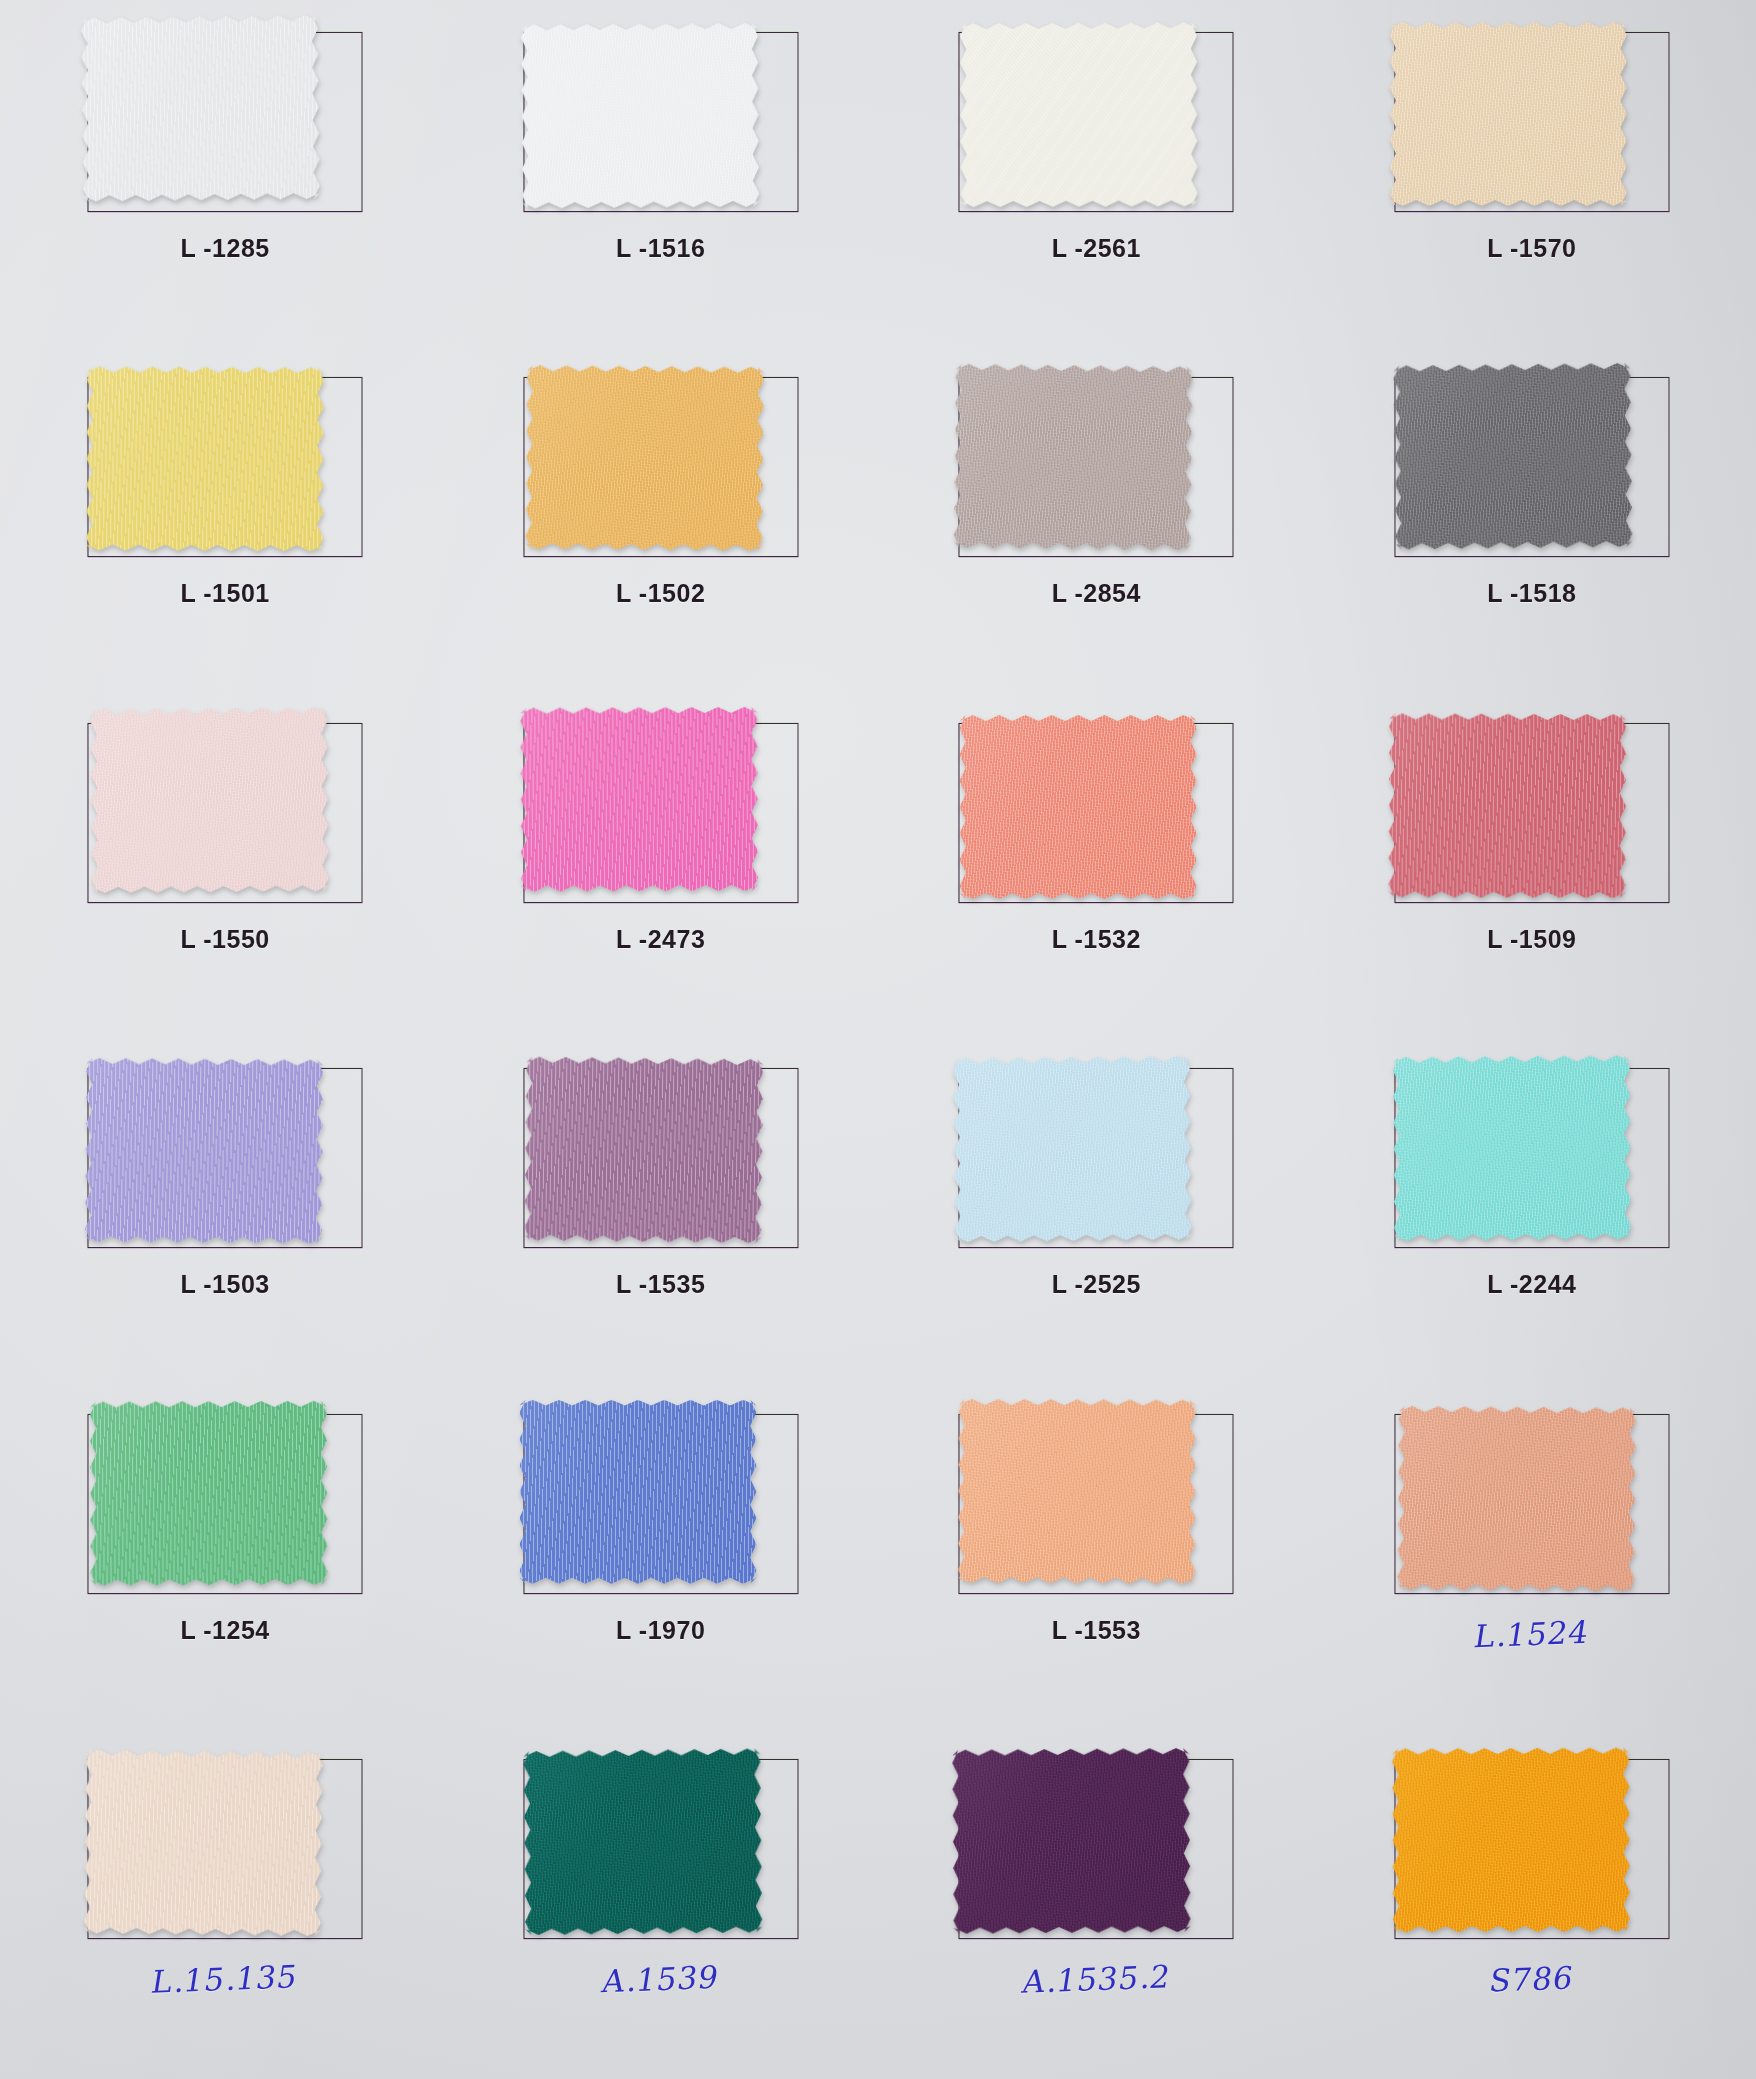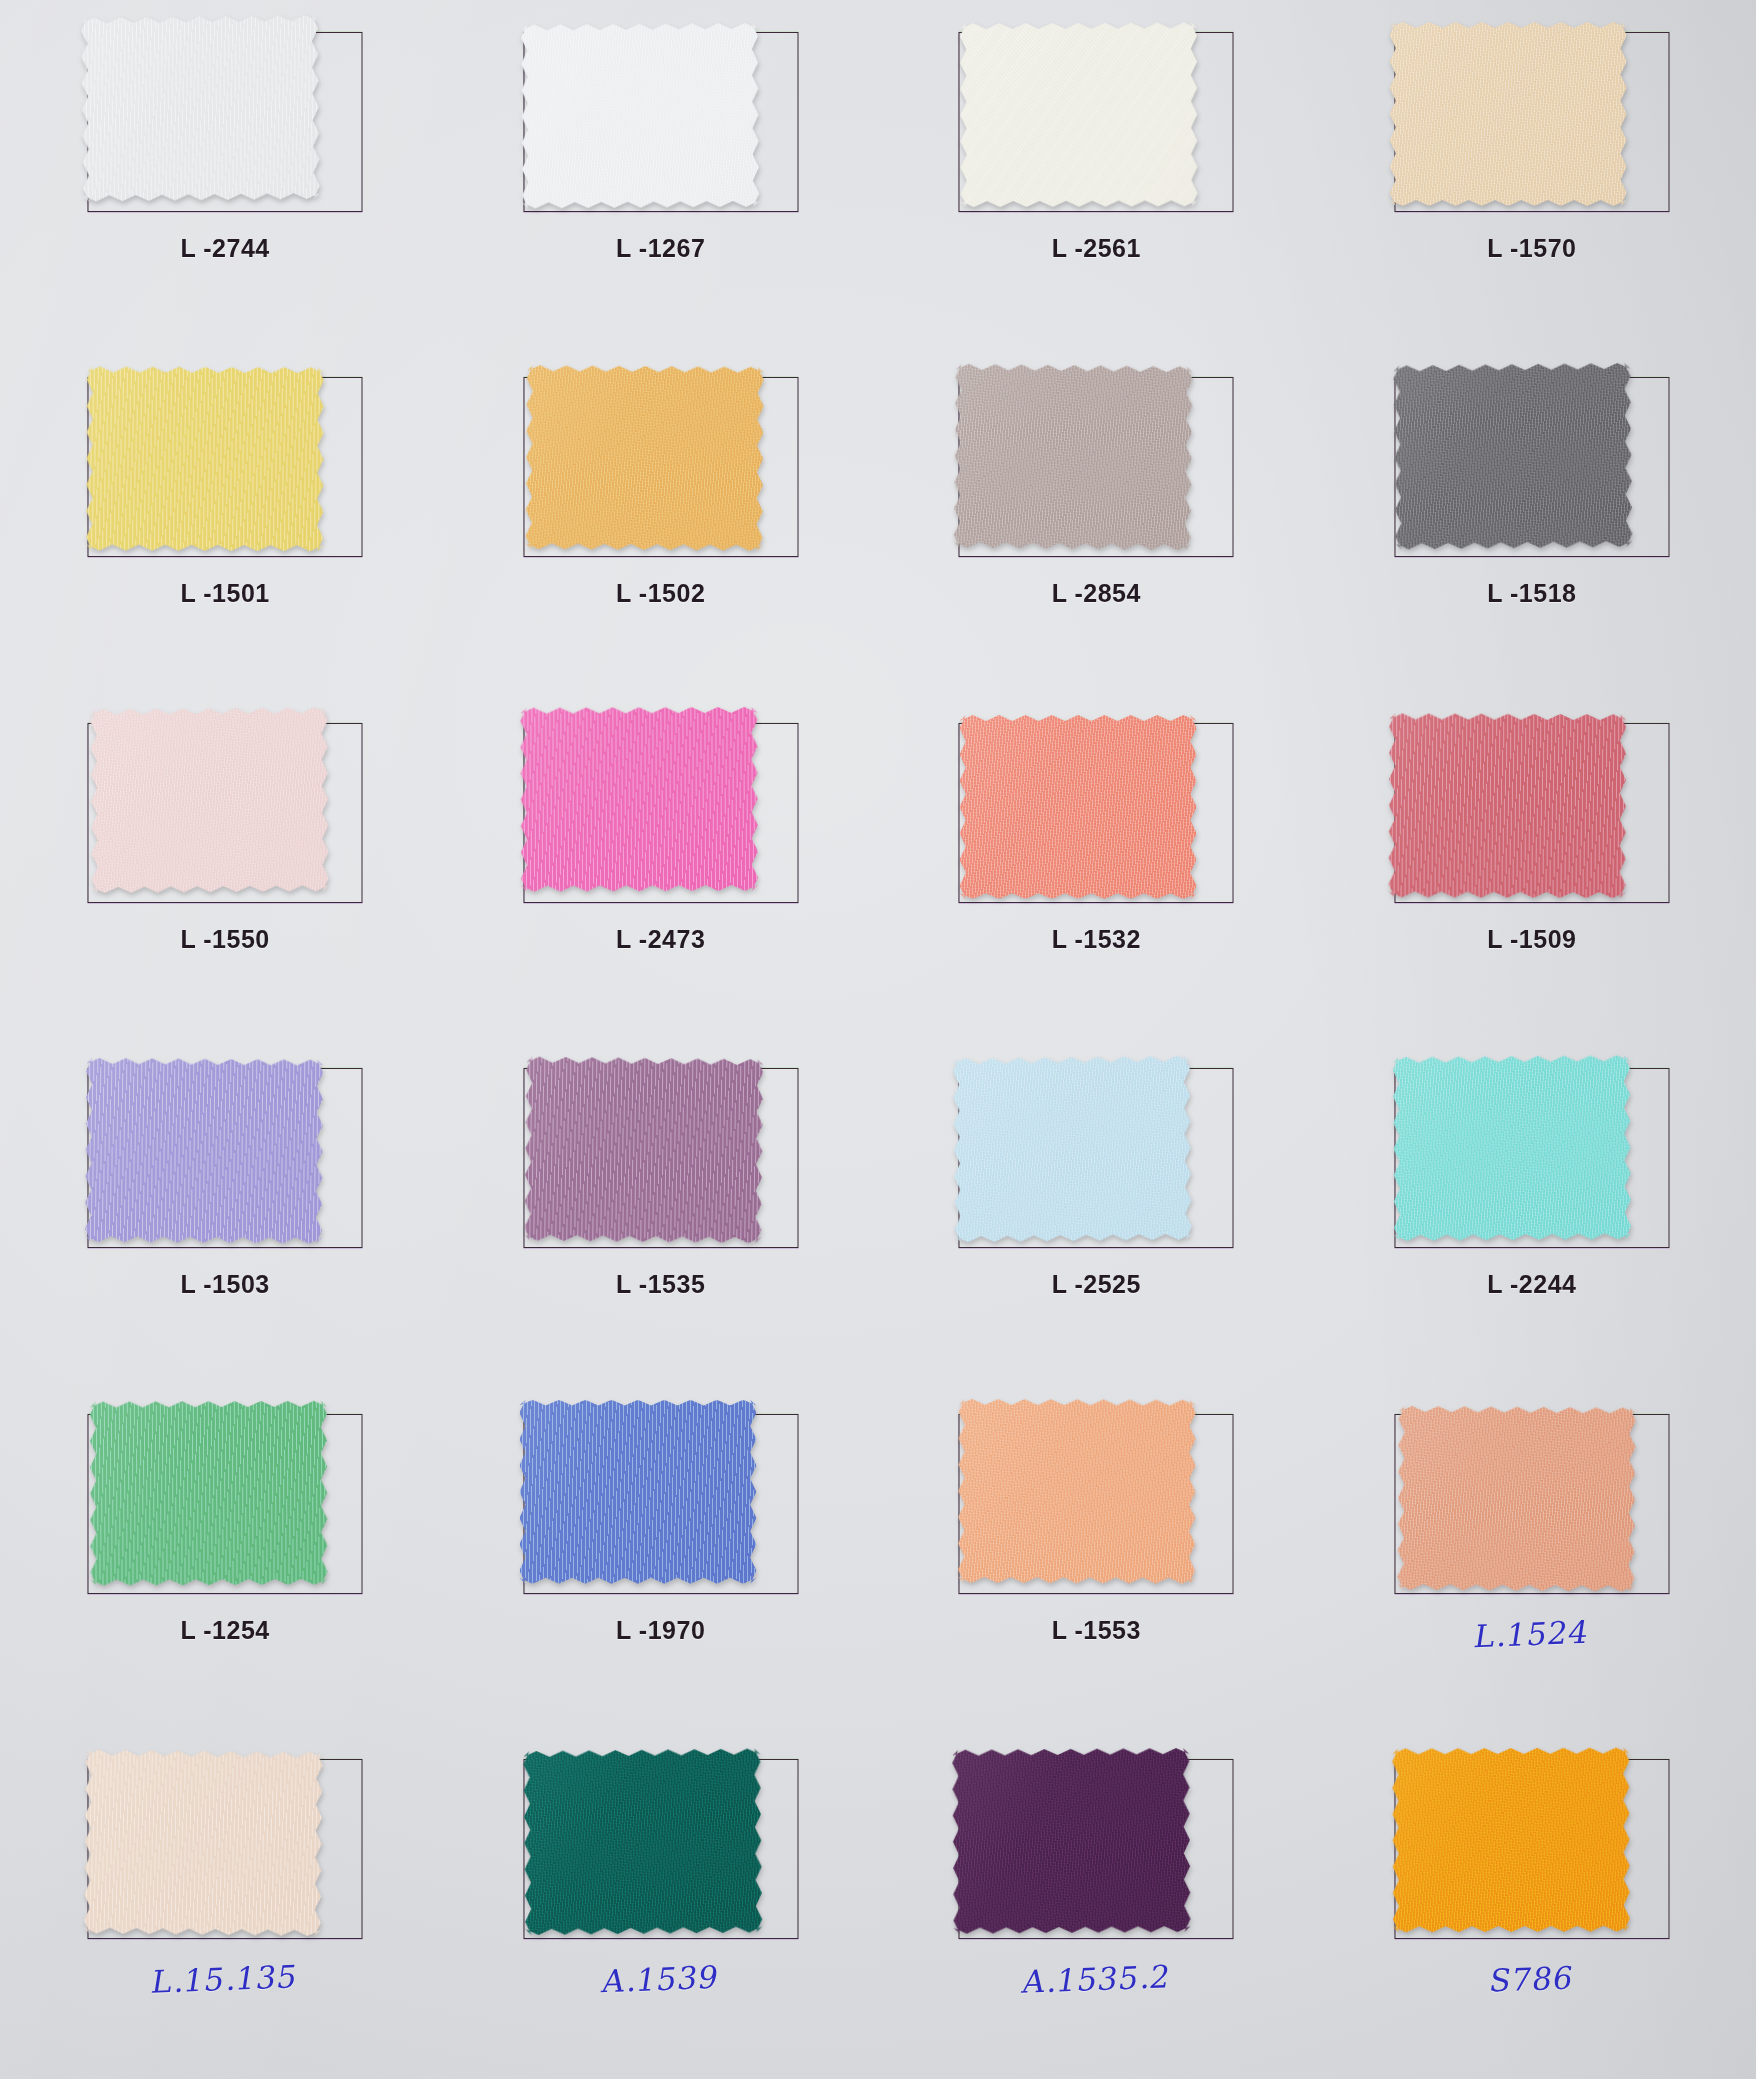--- a/index.html
+++ b/index.html
@@ -127,31 +127,31 @@
 
 <div class="grid" id="grid">
     <div class="cell">
       <div class="frame"></div>
       <div class="swatchWrap" style="transform: translateX(-50%) translateX(-20px) translate(-4.6px, -3.7px) rotate(-0.66deg);">
         <div class="swatch" style="background: rgb(233, 234, 236); clip-path: polygon(0% 3.2%, 5.56% 0%, 11.11% 3.2%, 16.67% 0%, 22.22% 3.2%, 27.78% 0%, 33.33% 3.2%, 38.89% 0%, 44.44% 3.2%, 50% 0%, 55.56% 3.2%, 61.11% 0%, 66.67% 3.2%, 72.22% 0%, 77.78% 3.2%, 83.33% 0%, 88.89% 3.2%, 94.44% 0%, 100% 3.2%, 97.38% 0%, 100% 7.14%, 97.38% 14.29%, 100% 21.43%, 97.38% 28.57%, 100% 35.71%, 97.38% 42.86%, 100% 50%, 97.38% 57.14%, 100% 64.29%, 97.38% 71.43%, 100% 78.57%, 97.38% 85.71%, 100% 92.86%, 97.38% 100%, 100% 96.8%, 94.44% 100%, 88.89% 96.8%, 83.33% 100%, 77.78% 96.8%, 72.22% 100%, 66.67% 96.8%, 61.11% 100%, 55.56% 96.8%, 50% 100%, 44.44% 96.8%, 38.89% 100%, 33.33% 96.8%, 27.78% 100%, 22.22% 96.8%, 16.67% 100%, 11.11% 96.8%, 5.56% 100%, 0% 96.8%, 2.62% 100%, 0% 92.86%, 2.62% 85.71%, 0% 78.57%, 2.62% 71.43%, 0% 64.29%, 2.62% 57.14%, 0% 50%, 2.62% 42.86%, 0% 35.71%, 2.62% 28.57%, 0% 21.43%, 2.62% 14.29%, 0% 7.14%, 2.62% 0%);">
           <div class="weave" style="background-image: repeating-linear-gradient(92deg, rgba(255, 255, 255, 0.45) 0px, rgba(255, 255, 255, 0.45) 0.9px, rgba(0, 0, 0, 0.1) 0.9px, rgba(0, 0, 0, 0.1) 3.7px);"></div>
           <div class="sheen"></div>
         </div>
       </div>
-      <div class="label">L -2744</div>
+      <div class="label">L -1285</div>
     </div>
     <div class="cell">
       <div class="frame"></div>
       <div class="swatchWrap" style="transform: translateX(-50%) translateX(-20px) translate(-0.9px, 3.7px) rotate(-0.44deg);">
         <div class="swatch" style="background: rgb(238, 240, 241); clip-path: polygon(0% 3.2%, 5.56% 0%, 11.11% 3.2%, 16.67% 0%, 22.22% 3.2%, 27.78% 0%, 33.33% 3.2%, 38.89% 0%, 44.44% 3.2%, 50% 0%, 55.56% 3.2%, 61.11% 0%, 66.67% 3.2%, 72.22% 0%, 77.78% 3.2%, 83.33% 0%, 88.89% 3.2%, 94.44% 0%, 100% 3.2%, 97.38% 0%, 100% 7.14%, 97.38% 14.29%, 100% 21.43%, 97.38% 28.57%, 100% 35.71%, 97.38% 42.86%, 100% 50%, 97.38% 57.14%, 100% 64.29%, 97.38% 71.43%, 100% 78.57%, 97.38% 85.71%, 100% 92.86%, 97.38% 100%, 100% 96.8%, 94.44% 100%, 88.89% 96.8%, 83.33% 100%, 77.78% 96.8%, 72.22% 100%, 66.67% 96.8%, 61.11% 100%, 55.56% 96.8%, 50% 100%, 44.44% 96.8%, 38.89% 100%, 33.33% 96.8%, 27.78% 100%, 22.22% 96.8%, 16.67% 100%, 11.11% 96.8%, 5.56% 100%, 0% 96.8%, 2.62% 100%, 0% 92.86%, 2.62% 85.71%, 0% 78.57%, 2.62% 71.43%, 0% 64.29%, 2.62% 57.14%, 0% 50%, 2.62% 42.86%, 0% 35.71%, 2.62% 28.57%, 0% 21.43%, 2.62% 14.29%, 0% 7.14%, 2.62% 0%);">
           <div class="weave"></div>
           <div class="sheen"></div>
         </div>
       </div>
-      <div class="label">L -1267</div>
+      <div class="label">L -1516</div>
     </div>
     <div class="cell">
       <div class="frame"></div>
       <div class="swatchWrap" style="transform: translateX(-50%) translateX(-20px) translate(2.8px, 2.8px) rotate(-0.22deg);">
         <div class="swatch" style="background: rgb(239, 238, 230); clip-path: polygon(0% 3.2%, 5.56% 0%, 11.11% 3.2%, 16.67% 0%, 22.22% 3.2%, 27.78% 0%, 33.33% 3.2%, 38.89% 0%, 44.44% 3.2%, 50% 0%, 55.56% 3.2%, 61.11% 0%, 66.67% 3.2%, 72.22% 0%, 77.78% 3.2%, 83.33% 0%, 88.89% 3.2%, 94.44% 0%, 100% 3.2%, 97.38% 0%, 100% 7.14%, 97.38% 14.29%, 100% 21.43%, 97.38% 28.57%, 100% 35.71%, 97.38% 42.86%, 100% 50%, 97.38% 57.14%, 100% 64.29%, 97.38% 71.43%, 100% 78.57%, 97.38% 85.71%, 100% 92.86%, 97.38% 100%, 100% 96.8%, 94.44% 100%, 88.89% 96.8%, 83.33% 100%, 77.78% 96.8%, 72.22% 100%, 66.67% 96.8%, 61.11% 100%, 55.56% 96.8%, 50% 100%, 44.44% 96.8%, 38.89% 100%, 33.33% 96.8%, 27.78% 100%, 22.22% 96.8%, 16.67% 100%, 11.11% 96.8%, 5.56% 100%, 0% 96.8%, 2.62% 100%, 0% 92.86%, 2.62% 85.71%, 0% 78.57%, 2.62% 71.43%, 0% 64.29%, 2.62% 57.14%, 0% 50%, 2.62% 42.86%, 0% 35.71%, 2.62% 28.57%, 0% 21.43%, 2.62% 14.29%, 0% 7.14%, 2.62% 0%);">
           <div class="weave" style="background-image: repeating-linear-gradient(48deg, rgba(255, 255, 255, 0.3) 0px, rgba(255, 255, 255, 0.3) 0.9px, rgba(0, 0, 0, 0.07) 0.9px, rgba(0, 0, 0, 0.07) 2.8px);"></div>
           <div class="sheen"></div>
         </div>
       </div>
       <div class="label">L -2561</div>

